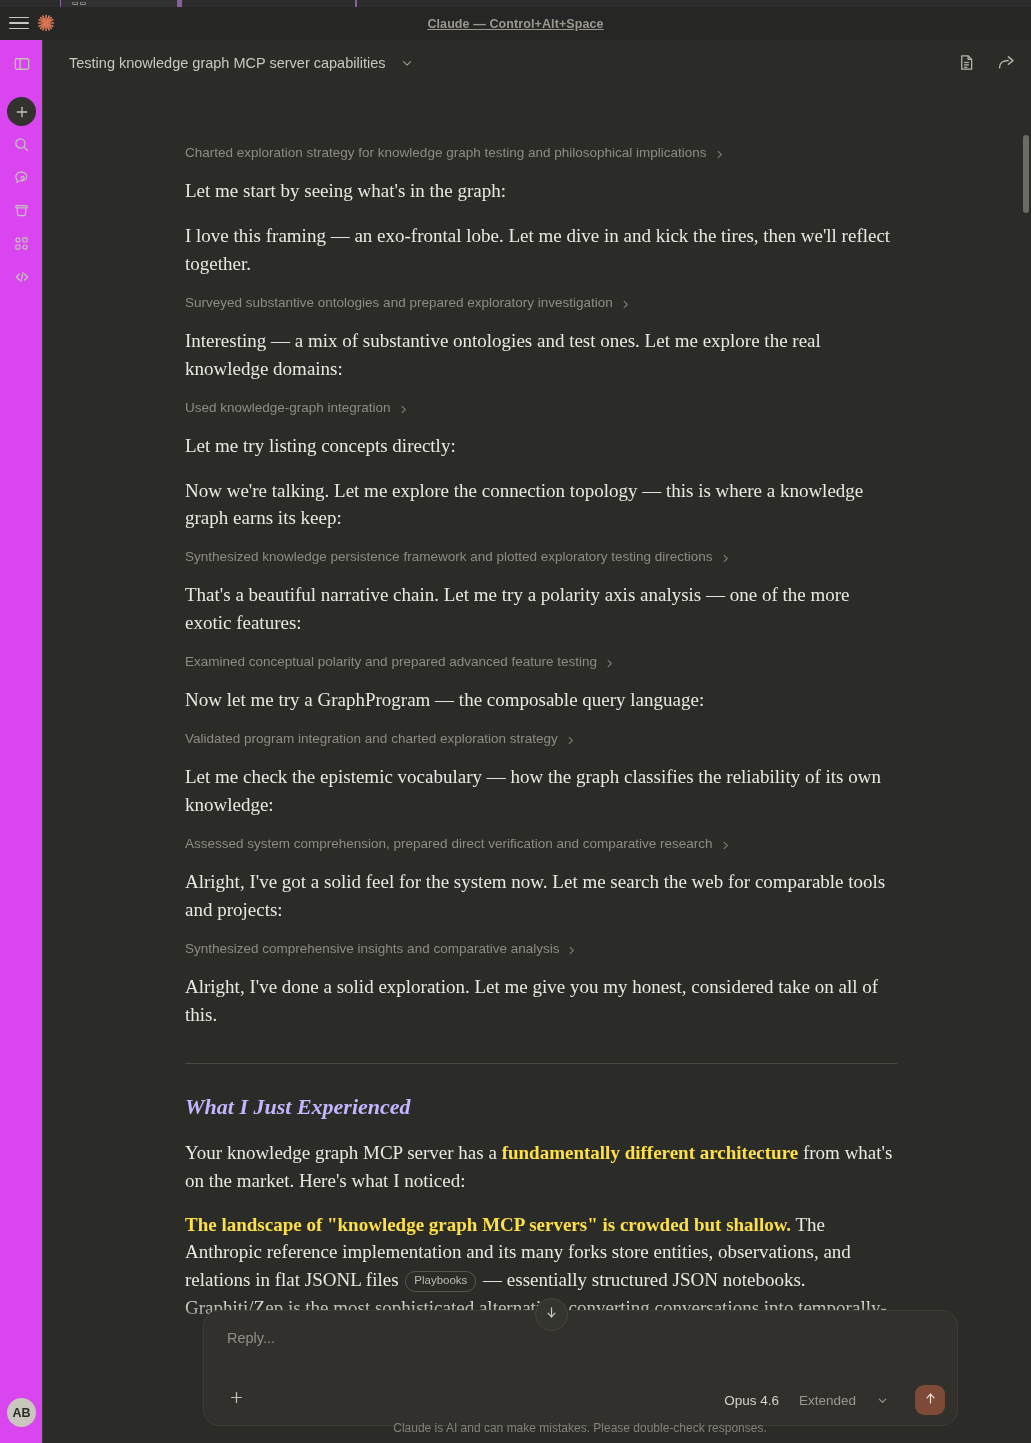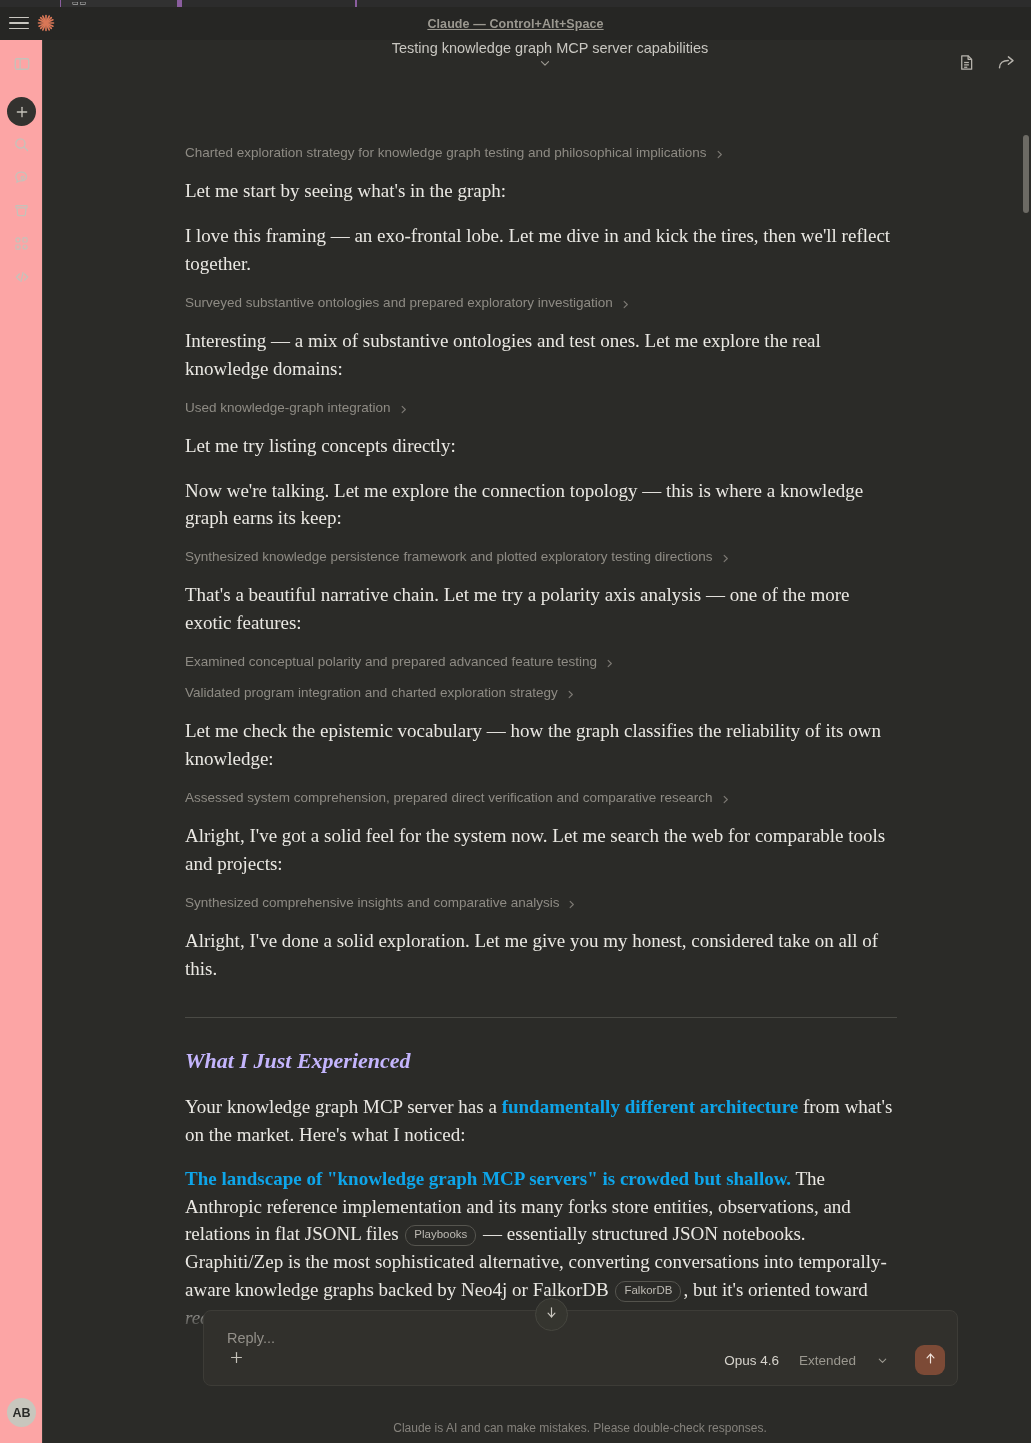--- a/index.html
+++ b/index.html
@@ -49,38 +49,38 @@
     position: absolute; left: 0; top: 0; width: 1031px; height: 33px;
     display: flex; align-items: center; justify-content: center;
     font-size: 12.5px; color: #9b9890; font-weight: 700;
     letter-spacing: 0.1px;
     text-decoration: underline;
   }
 
   
   .rail {
     position: absolute; left: 0; top: 40px; width: 43px; height: 1403px;
-    background: #fca5a5; border-right: 1px solid #3a3a36;
+    background: #d946ef; border-right: 1px solid #3a3a36;
   }
   .rail-btn {
     position: absolute; left: 7px; width: 29px; height: 29px;
     display: flex; align-items: center; justify-content: center;
     border-radius: 7px; cursor: pointer; color: #c5c2ba;
   }
   .rail-btn.plus { background: #33322f; border-radius: 50%; }
   .rail svg { display: block; }
 
   
   .main {
     position: absolute; left: 43px; top: 40px; width: 988px; height: 1403px;
     background: #2b2b28;
   }
   .conv-header {
     position: absolute; top: 0; left: 0; width: 988px; height: 45px;
-    display: flex; align-items: center; flex-direction: column;
+    display: flex; align-items: center;
   }
   .conv-title {
     margin-left: 26px; font-size: 14.5px; color: #c9c7c1; font-weight: 400;
     cursor: pointer;
   }
   .conv-chev { margin-left: 15px; color: #9b9890; cursor: pointer; display:flex; }
   .header-actions {
     position: absolute; right: 14px; top: 0; height: 45px;
     display: flex; align-items: center; gap: 20px;
   }
@@ -105,21 +105,21 @@
   }
   .toolline .chev { color: #7d7a74; display: flex; }
 
   
   .prose {
     font-family: "Liberation Serif", serif;
     font-size: 19px; line-height: 1.47; color: #eae8e3;
     margin: 17px 0;
   }
   .prose.tight { margin: 16px 0; }
-  .prose b, .prose strong { font-weight: 700; color: #0ea5e9; }
+  .prose b, .prose strong { font-weight: 700; color: #fde047; }
   .prose i, .prose em { font-style: italic; }
 
   hr.rule {
     border: none; border-top: 1px solid #4a4a45;
     margin: 34px 0 30px 0;
   }
 
   h2.section-title {
     font-family: "Liberation Serif", serif;
     font-size: 22px; font-weight: 700; color: #c4b5fd;
@@ -157,22 +157,22 @@
     background: #6c6a64; border-radius: 3px; cursor: pointer;
   }
 
   
   .composer-wrap {
     position: absolute; left: 43px; bottom: 0; width: 988px; height: 143px;
     background: linear-gradient(to bottom, rgba(43,43,40,0) 0%, #2b2b28 22%);
     pointer-events: none;
   }
   .composer {
-    position: absolute; left: 117px; top: 10px; width: 755px; height: 76px;
-    background: #31302c; border: 1px solid #3d3c37; border-radius: 8px;
+    position: absolute; left: 117px; top: 10px; width: 755px; height: 116px;
+    background: #31302c; border: 1px solid #3d3c37; border-radius: 16px;
     pointer-events: auto;
   }
   .composer-input {
     position: absolute; left: 23px; top: 19px; width: 700px;
     font-size: 14.5px; color: #93908a; cursor: text;
   }
   .composer-plus {
     position: absolute; left: 18px; bottom: 12px; width: 28px; height: 28px;
     display: flex; align-items: center; justify-content: center;
     color: #c5c2ba; cursor: pointer; border-radius: 8px;
@@ -390,20 +390,21 @@
 
         <div class="toolline">
           <span>Examined conceptual polarity and prepared advanced feature testing</span>
           <span class="chev">
             <svg width="11" height="11" viewBox="0 0 24 24" fill="none" stroke="currentColor" stroke-width="2.4" stroke-linecap="round" stroke-linejoin="round">
                 <polyline points="9,5 16,12 9,19"></polyline>
               </svg>
           </span>
         </div>
 
+        <p class="prose">Now let me try a GraphProgram — the composable query language:</p>
 
         <div class="toolline">
           <span>Validated program integration and charted exploration strategy</span>
           <span class="chev">
             <svg width="11" height="11" viewBox="0 0 24 24" fill="none" stroke="currentColor" stroke-width="2.4" stroke-linecap="round" stroke-linejoin="round">
                 <polyline points="9,5 16,12 9,19"></polyline>
               </svg>
           </span>
         </div>
 

